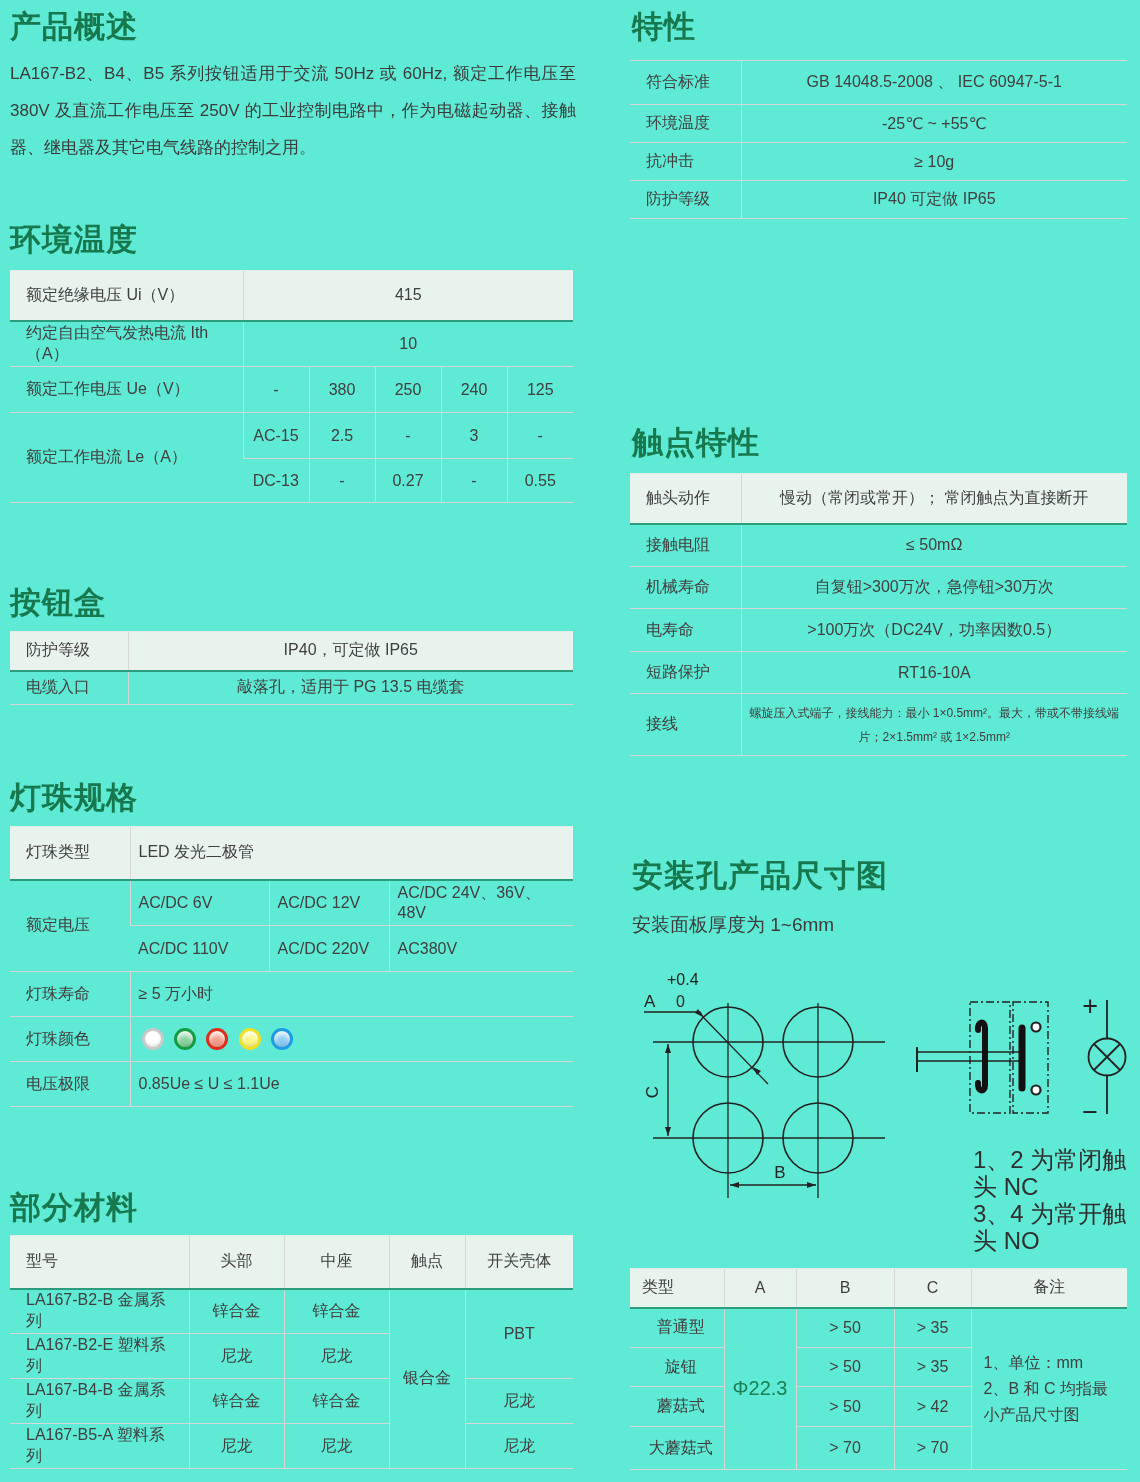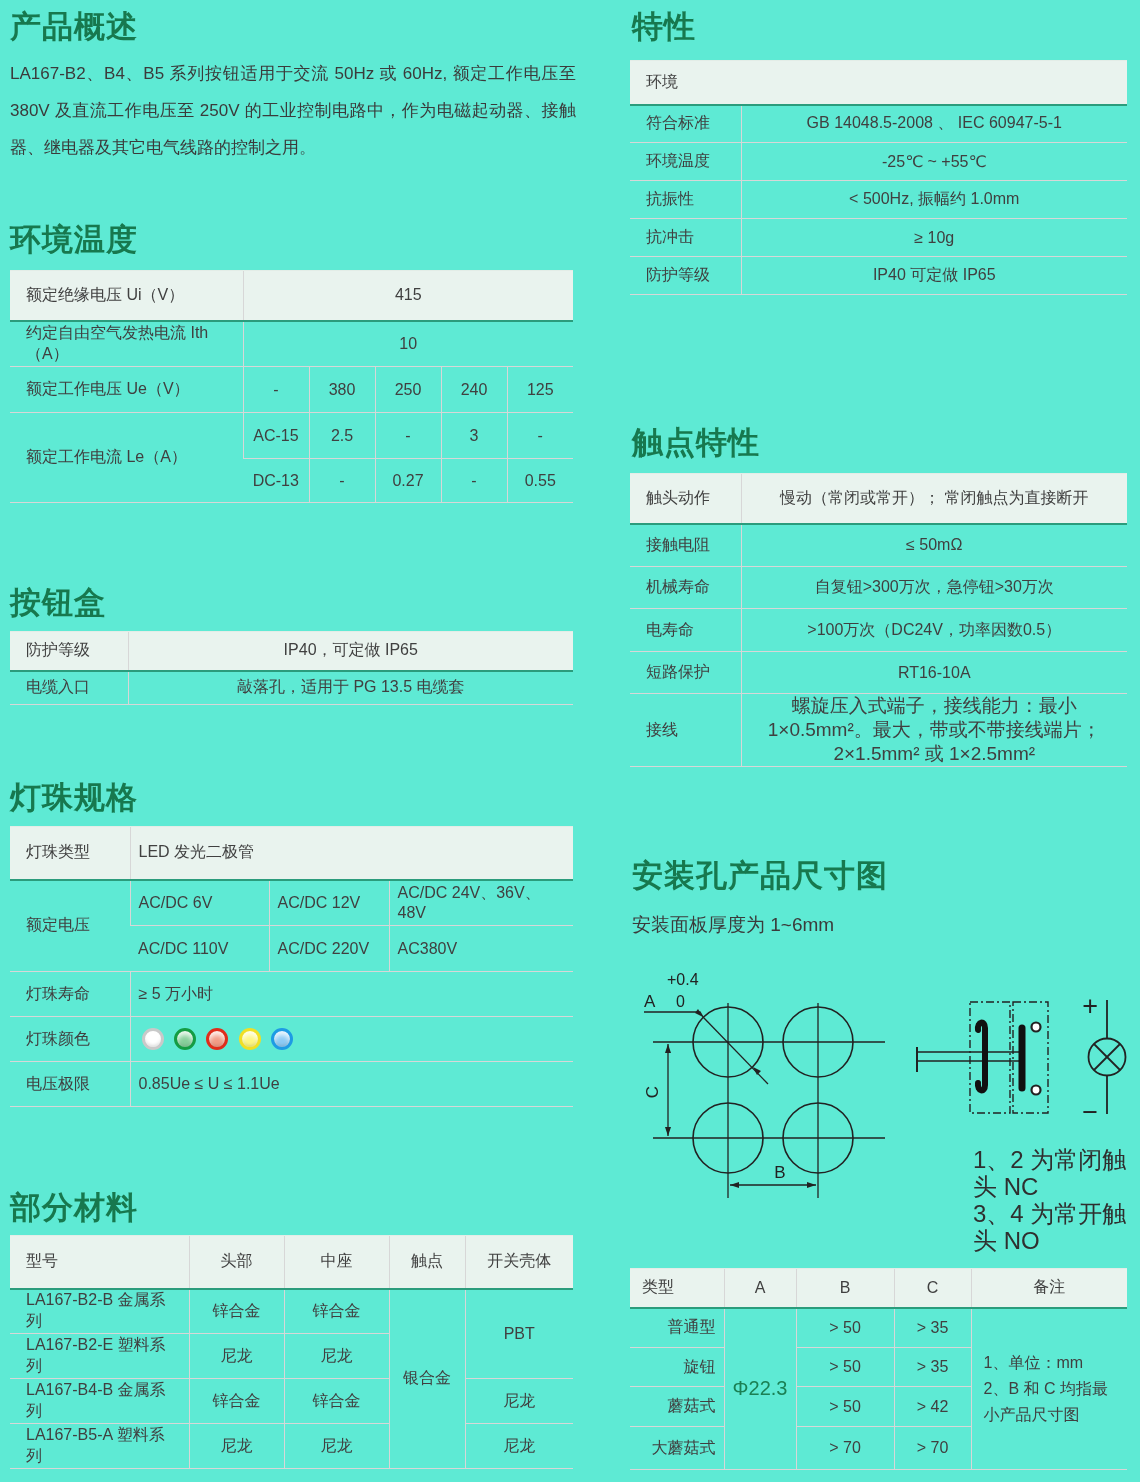--- a/index.html
+++ b/index.html
@@ -36,27 +36,27 @@
   .mat tr:nth-child(n+2) td{height:45px}
 
   .feat { left:630px; top:60px; width:497px; }
   .feat tr:nth-child(1) td{height:44px}
   .feat tr:nth-child(n+2) td{height:38px}
 
   .cp { left:630px; top:473px; width:497px; }
   .cp tr:nth-child(1) td{height:50px} .cp tr:nth-child(2) td{height:43px}
   .cp tr:nth-child(3) td{height:42px} .cp tr:nth-child(4) td{height:43px}
   .cp tr:nth-child(5) td{height:42px} .cp tr:nth-child(6) td{height:62px}
-  .cp td.wire { font-size:19px; line-height:24px; padding:0 6px; }
+  .cp td.wire { font-size:12px; line-height:24px; padding:0 6px; }
 
   .dim { left:630px; top:1268px; width:497px; }
   .dim tr:nth-child(1) td{height:39px} .dim tr:nth-child(2) td{height:40px}
   .dim tr:nth-child(3) td{height:39px} .dim tr:nth-child(4) td{height:40px}
   .dim tr:nth-child(5) td{height:43px}
-  .dim td.typ { text-align:right; padding-left:16px; }
+  .dim td.typ { text-align:center; padding-left:16px; }
   .dim td.hd-typ { text-align:left; padding-left:12px; }
   .dim td.phi { color:#1b8054; font-size:20px; }
   .dim td.remark { text-align:left; padding:0 12px; font-size:16px; line-height:26px; }
 
   .swatch { display:inline-block; width:22px; height:22px; border-radius:50%; border:3px solid #ccc;
             margin:0 3px; vertical-align:middle; background:#fff;
             box-shadow: inset 0 4px 5px rgba(255,255,255,.85), inset 0 -2px 3px rgba(0,0,0,.12); }
 
   .svg-abs { position:absolute; }
   .nc-no-notes { position:absolute; left:973px; top:1146px; font-size:24px; line-height:27px; color:#2f2f2f; }
@@ -223,34 +223,27 @@
     </tbody>
   </table>
 
   <div class="sec-title" style="left:632px; top:6px;">特性</div>
   <table class="t feat">
     <colgroup>
         <col style="width:111px">
         <col style="width:386px">
       </colgroup>
     <tbody>
-      <tr class="hd">
-        <td colspan="2" class="lbl">环境</td>
-      </tr>
       <tr>
         <td class="lbl">符合标准</td>
         <td>GB 14048.5-2008 、 IEC 60947-5-1</td>
       </tr>
       <tr>
         <td class="lbl">环境温度</td>
         <td>-25℃ ~ +55℃</td>
-      </tr>
-      <tr>
-        <td class="lbl">抗振性</td>
-        <td>&lt; 500Hz, 振幅约 1.0mm</td>
       </tr>
       <tr>
         <td class="lbl">抗冲击</td>
         <td>≥ 10g</td>
       </tr>
       <tr>
         <td class="lbl">防护等级</td>
         <td>IP40 可定做 IP65</td>
       </tr>
     </tbody>

